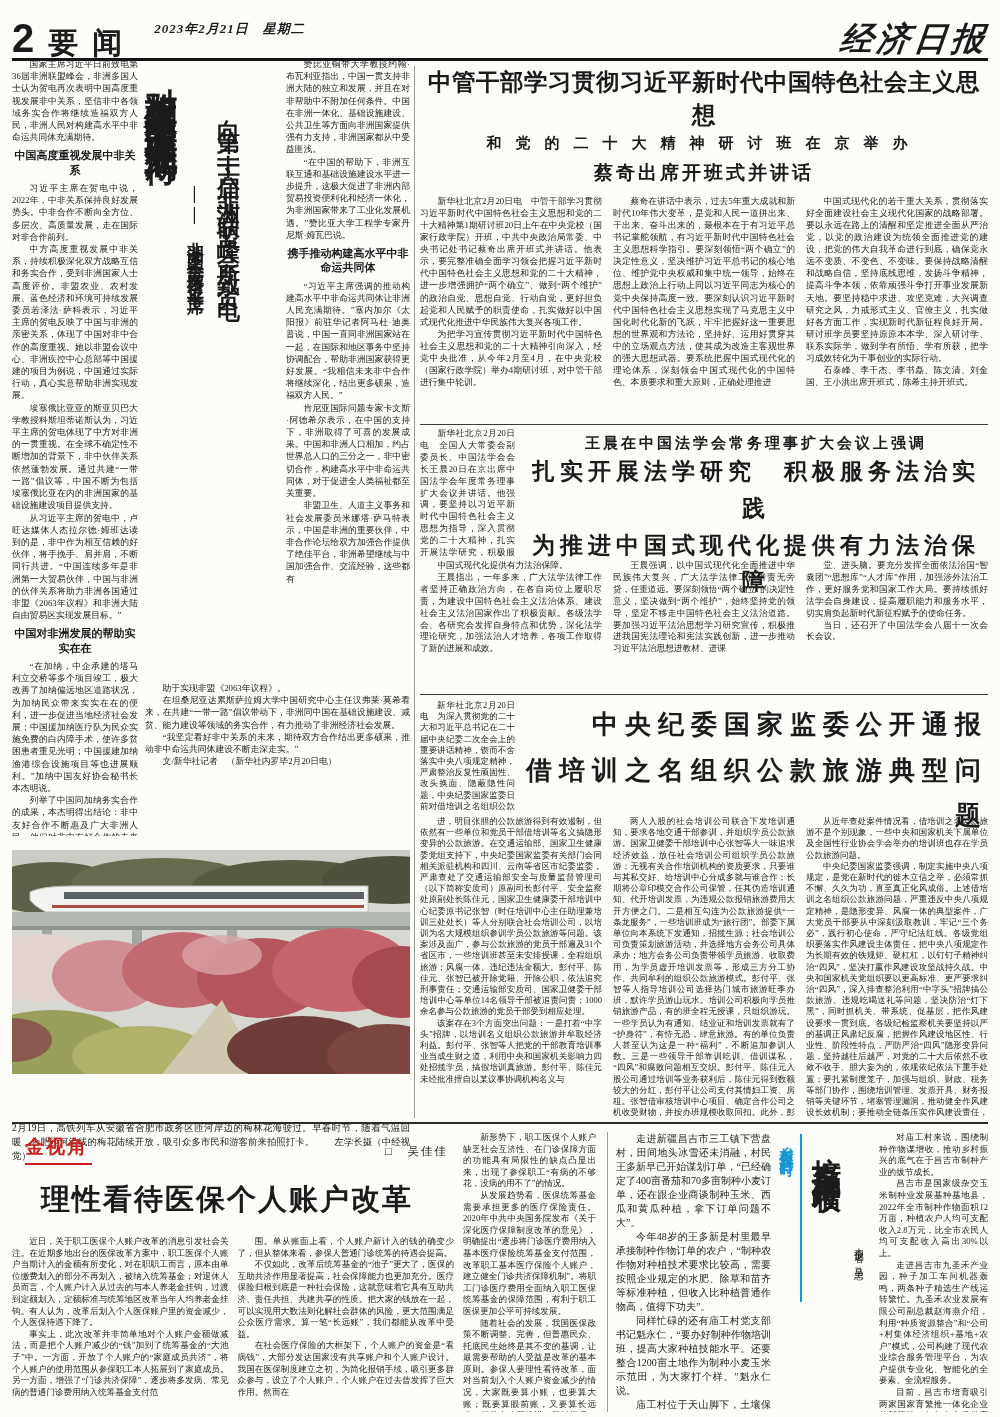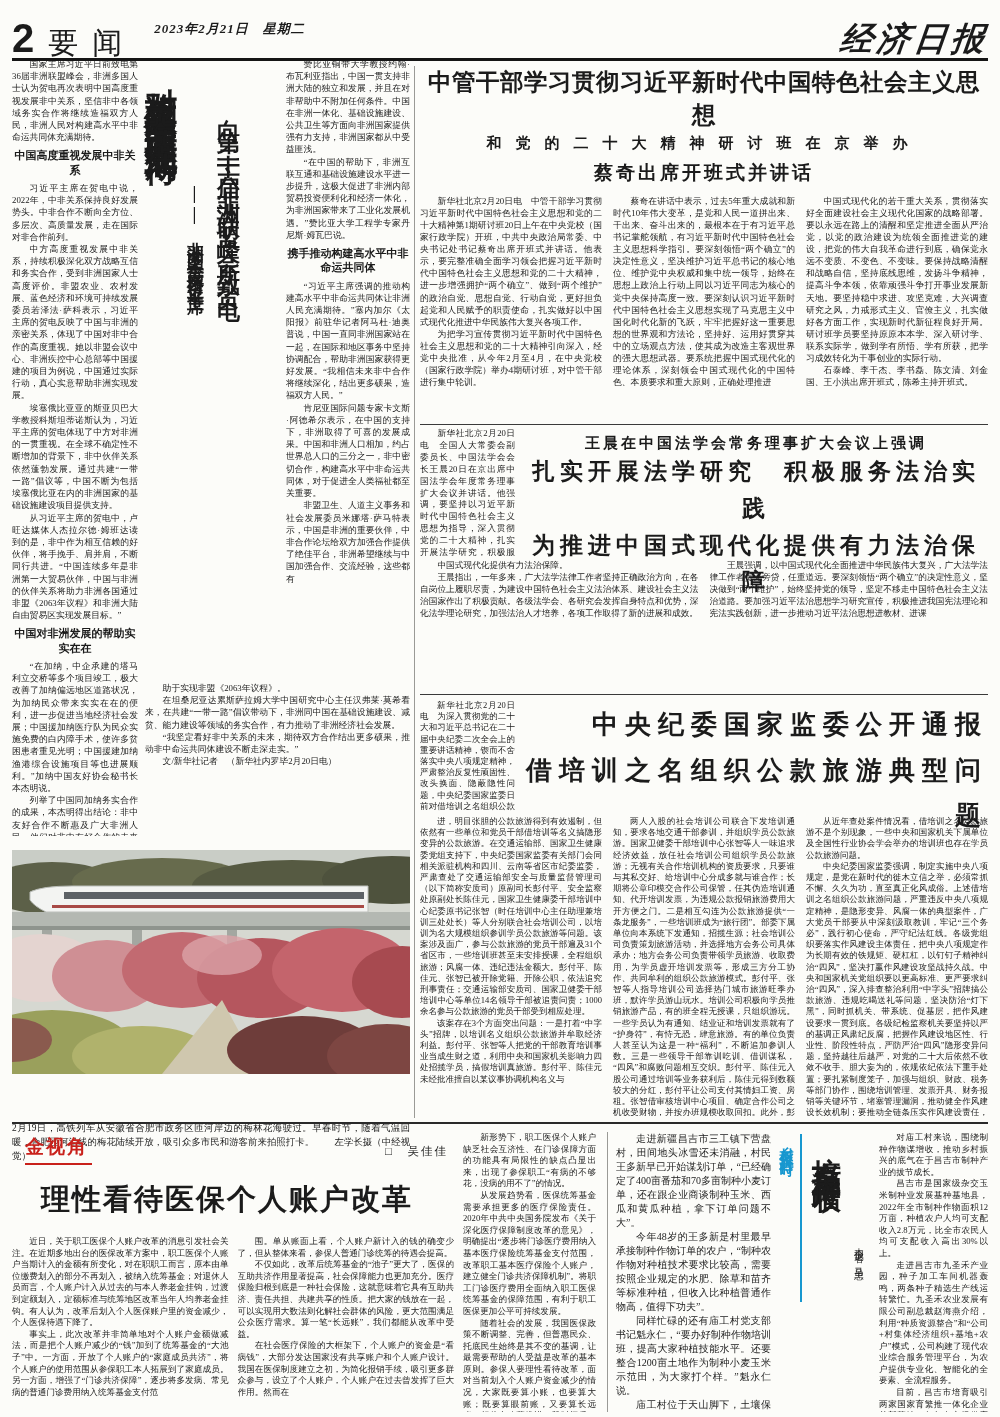--- a/index.html
+++ b/index.html
@@ -2,21 +2,21 @@
 <html lang="zh"><head>
 <meta charset="utf-8">
 <style>
   html,body{margin:0;padding:0;background:#e8e8e4;}
   .page{position:relative;width:1000px;height:1417px;background:#fcfcf9;color:#1b1b1b;
         font-family:"Liberation Serif",serif;overflow:hidden;margin:0 auto;}
   
   .hdr{position:absolute;left:12px;top:6px;width:976px;height:52px;border-bottom:3px solid #151515;
        display:flex;align-items:flex-end;}
   .hdr .pnum{font-family:"Liberation Sans",sans-serif;font-weight:900;font-size:40px;line-height:1;margin-right:14px;}
-  .hdr .sec{font-family:"Liberation Sans",sans-serif;font-weight:400;font-size:30px;line-height:1.05;letter-spacing:14px;margin-right:18px;}
+  .hdr .sec{font-family:"Liberation Sans",sans-serif;font-weight:700;font-size:30px;line-height:1.05;letter-spacing:14px;margin-right:18px;}
   .hdr .date{font-size:13px;font-weight:bold;padding-bottom:20px;letter-spacing:1px;font-style:italic;}
   .hdr .masthead{margin-left:auto;font-weight:900;font-style:italic;font-size:33px;line-height:1;
        letter-spacing:4px;transform:skewX(-6deg);padding-bottom:2px;}
   
   .col{overflow:hidden;text-align:justify;}
   .para{margin:0;text-indent:2em;text-align:justify;}
   .col-subhead{margin:5px 0;font-weight:900;text-align:center;text-indent:0;
        font-family:"Liberation Sans",sans-serif;font-size:1.25em;line-height:1.3;}
   .v{writing-mode:vertical-rl;}
   
@@ -170,20 +170,24 @@
       </div>
     </div>
     <div class="wc-body">
       <div class="col">
           <p class="para">中国式现代化提供有力法治保障。</p>
           <p class="para">王晨指出，一年多来，广大法学法律工作者坚持正确政治方向，在各自岗位上履职尽责，为建设中国特色社会主义法治体系、建设社会主义法治国家作出了积极贡献。各级法学会、各研究会发挥自身特点和优势，深化法学理论研究，加强法治人才培养，各项工作取得了新的进展和成效。</p>
         </div>
       <div class="col">
           <p class="para">王晨强调，以中国式现代化全面推进中华民族伟大复兴，广大法学法律工作者责无旁贷，任重道远。要深刻领悟“两个确立”的决定性意义，坚决做到“两个维护”，始终坚持党的领导，坚定不移走中国特色社会主义法治道路。要加强习近平法治思想学习研究宣传，积极推进我国宪法理论和宪法实践创新，进一步推动习近平法治思想进教材、进课</p>
         </div>
+      <div class="col">
+          <p class="para">堂、进头脑。要充分发挥全面依法治国“智囊团”“思想库”“人才库”作用，加强涉外法治工作，更好服务党和国家工作大局。要持续抓好法学会自身建设，提高履职能力和服务水平，切实肩负起新时代新征程赋予的使命任务。</p>
+          <p class="para">当日，还召开了中国法学会八届十一次会长会议。</p>
+        </div>
     </div>
   </div>
 
   <div class="jiwei">
     <div class="jw-top">
       <div class="col jw-lede">
           <p class="para">新华社北京2月20日电　为深入贯彻党的二十大和习近平总书记在二十届中央纪委二次全会上的重要讲话精神，锲而不舍落实中央八项规定精神，严肃整治反复性顽固性、改头换面、隐蔽隐性问题，中央纪委国家监委日前对借培训之名组织公款旅游的典型问题进行通报，有关情况如下。</p>
         </div>
       <div class="jw-heads">
         <div>中央纪委国家监委公开通报</div>

